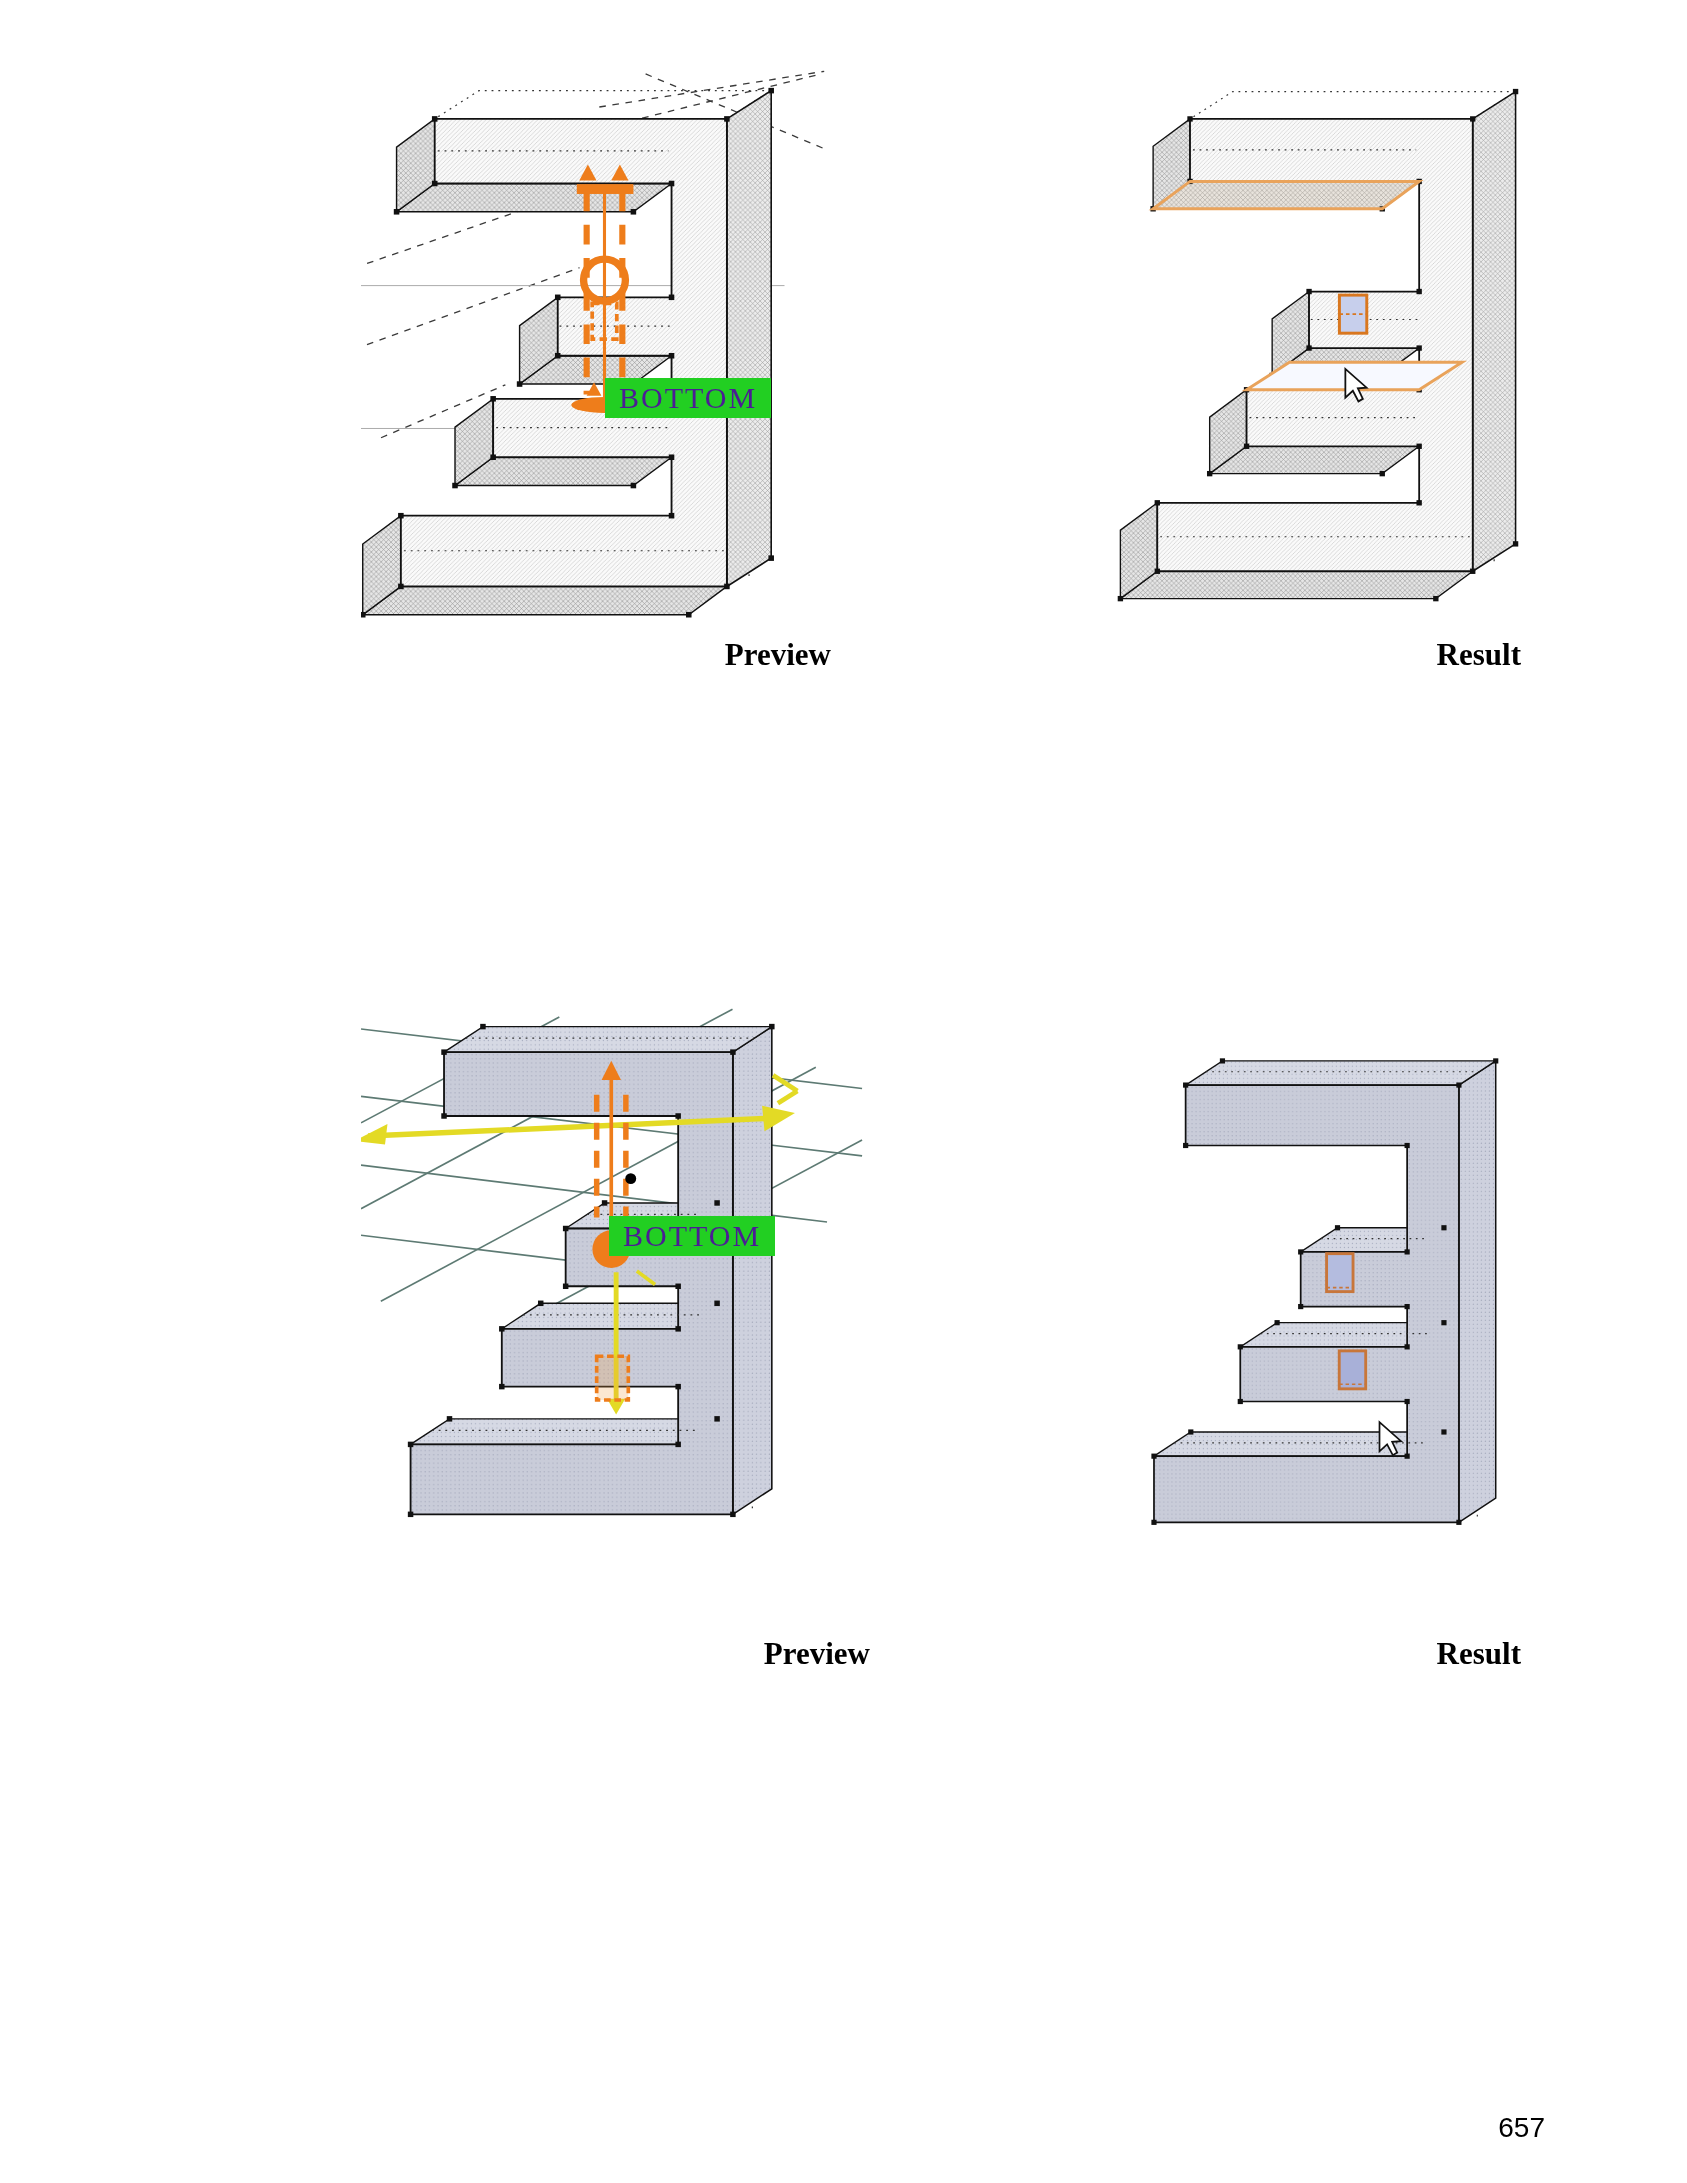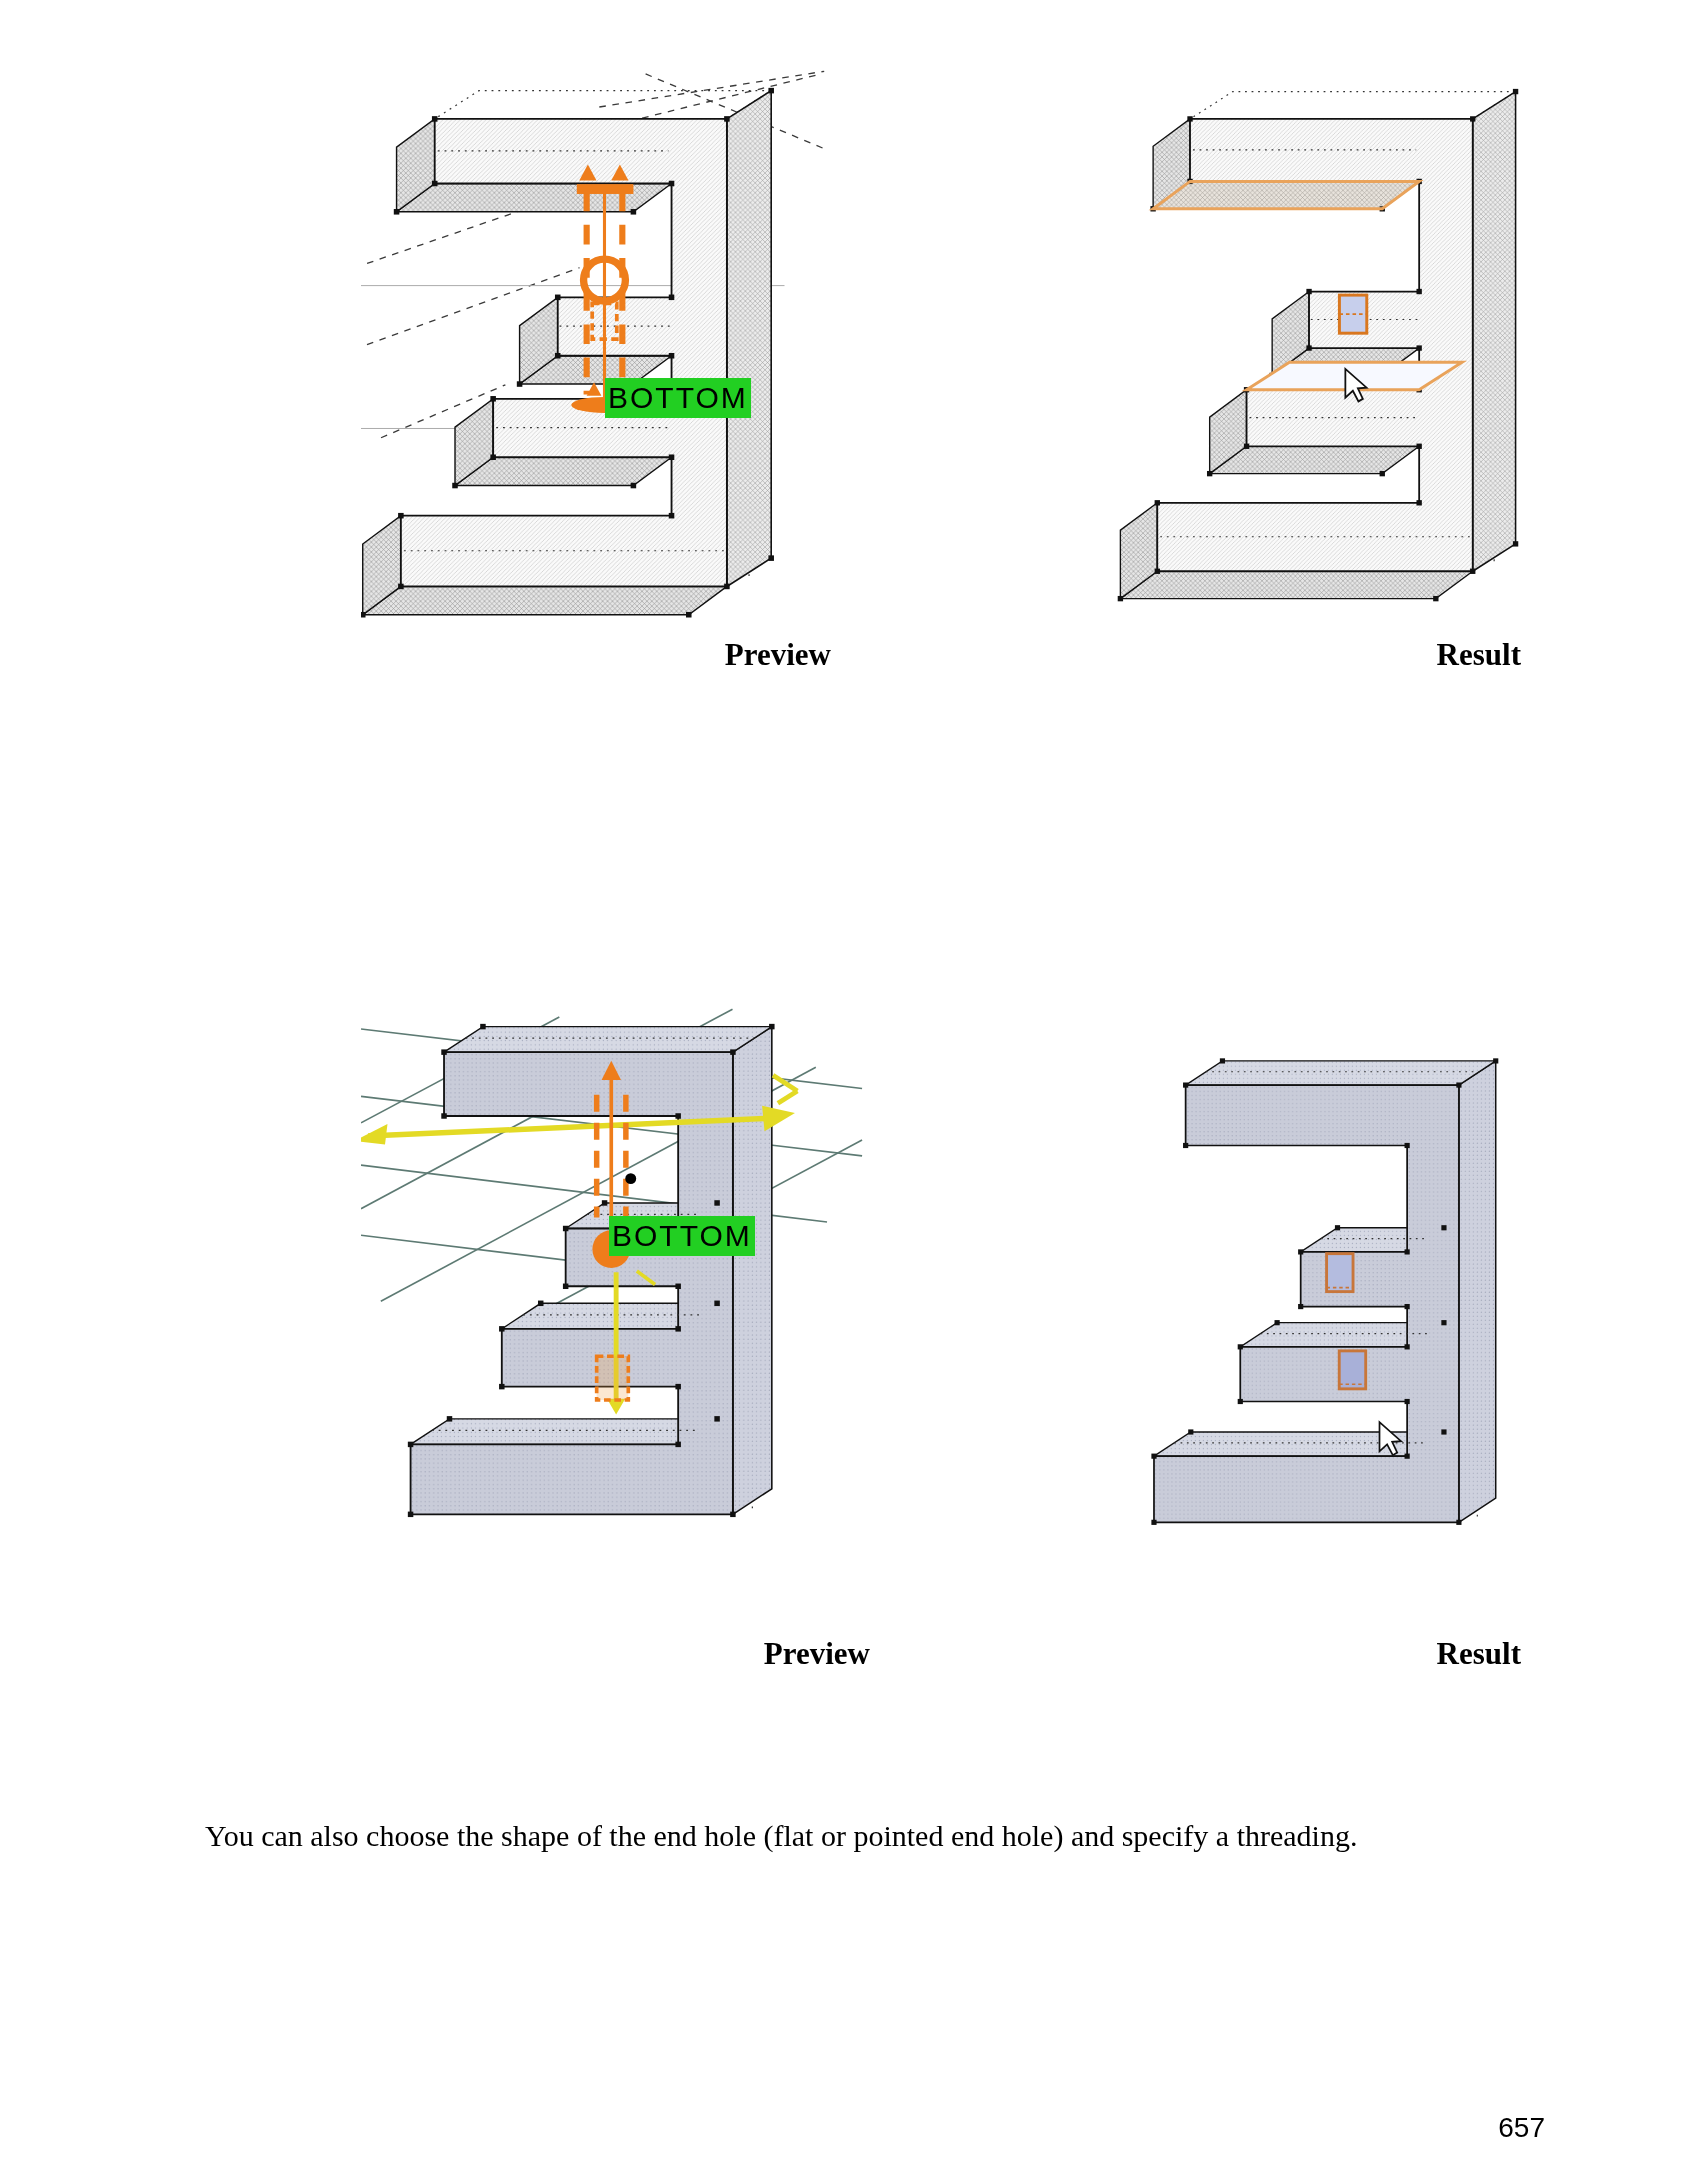--- a/index.html
+++ b/index.html
@@ -2,23 +2,23 @@
 <html style="font-size:10.6px"><head>
 <meta charset="utf-8">
 <style>
   html,body{margin:0;padding:0;background:#888;}
   .page{position:relative;width:1687px;height:2183px;background:#ffffff;overflow:hidden;
         font-family:"Liberation Serif",serif;color:#000;}
   .fig{position:absolute;}
   .caption{position:absolute;font-weight:bold;font-size:31px;text-align:right;}
   .para{position:absolute;font-size:30px;line-height:38px;}
   .para.just{text-align:justify;}
-  .bottom-tag{position:absolute;background:#22cf22;color:#000000;
-      font-family:Liberation Sans, sans-serif;font-size:30px;line-height:40px;
-      letter-spacing:2px;padding:0 3px;white-space:nowrap;}
+  .bottom-tag{position:absolute;background:#22cf22;color:#4c1d95;
+      font-family:Liberation Serif, serif;font-size:30px;line-height:40px;
+      letter-spacing:2px;padding:0 14px;white-space:nowrap;}
   .page-number{position:absolute;font-family:"Liberation Sans",sans-serif;font-size:28px;}
 </style>
 </head>
 <body>
 
 <div class="page">
 
   <svg width="0" height="0" style="position:absolute">
     <defs>
       <pattern id="f1front" width="7" height="7" patternUnits="userSpaceOnUse">
@@ -311,17 +311,16 @@
           <rect x="322" y="462" width="46" height="66" fill="#a8b0d8" stroke="#c8763a" stroke-width="5"></rect>
           <line x1="322" y1="520" x2="368" y2="520" stroke="#c8763a" stroke-width="3" stroke-dasharray="6 5"></line>
         </g>
         <polygon points="392,586 392,636.6 405.2,624.5 415.1,643.2 422.8,638.8 414,620.1 429.4,619" fill="#fff" stroke="#111" stroke-width="3"></polygon>
       </g>
     </svg>
 
   <div class="caption" style="left:361px;top:1636px;width:509px">Preview</div>
   <div class="caption" style="left:1111px;top:1636px;width:410px">Result</div>
 
-  <div class="para" style="left:205px;top:1817px;width:1278px">You can also choose the shape of the end hole (flat or pointed end hole) and specify a threading.</div>
 
   <div class="page-number" style="right:142px;top:2112px">657</div>
 </div>
 
 
 </body></html>

